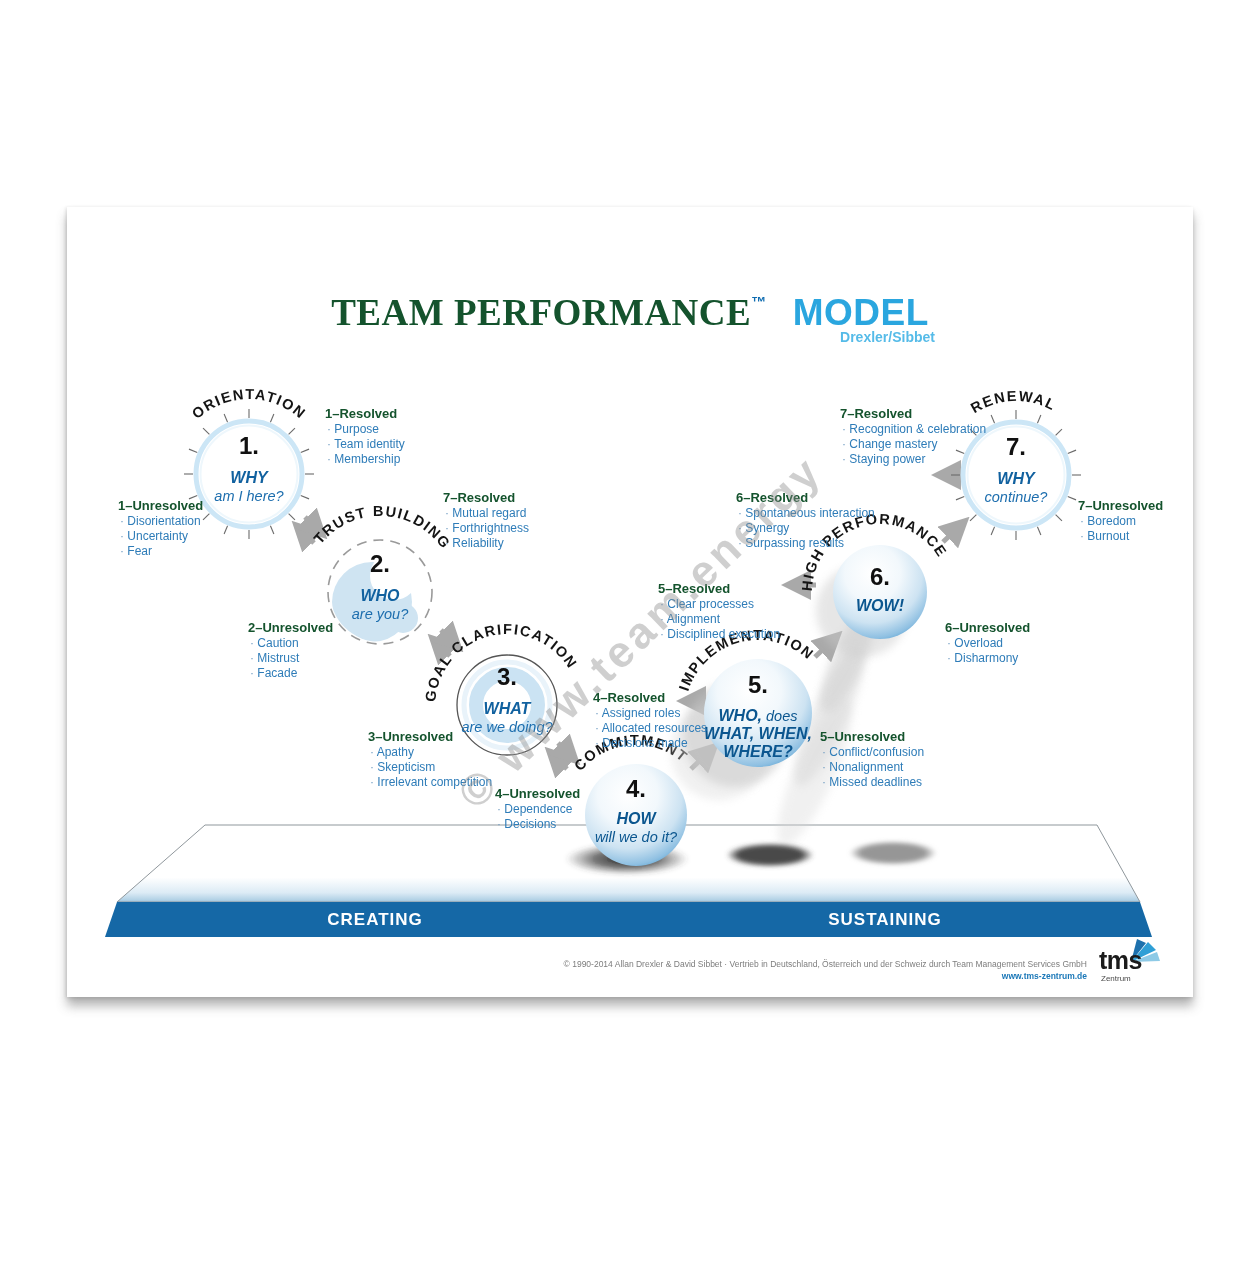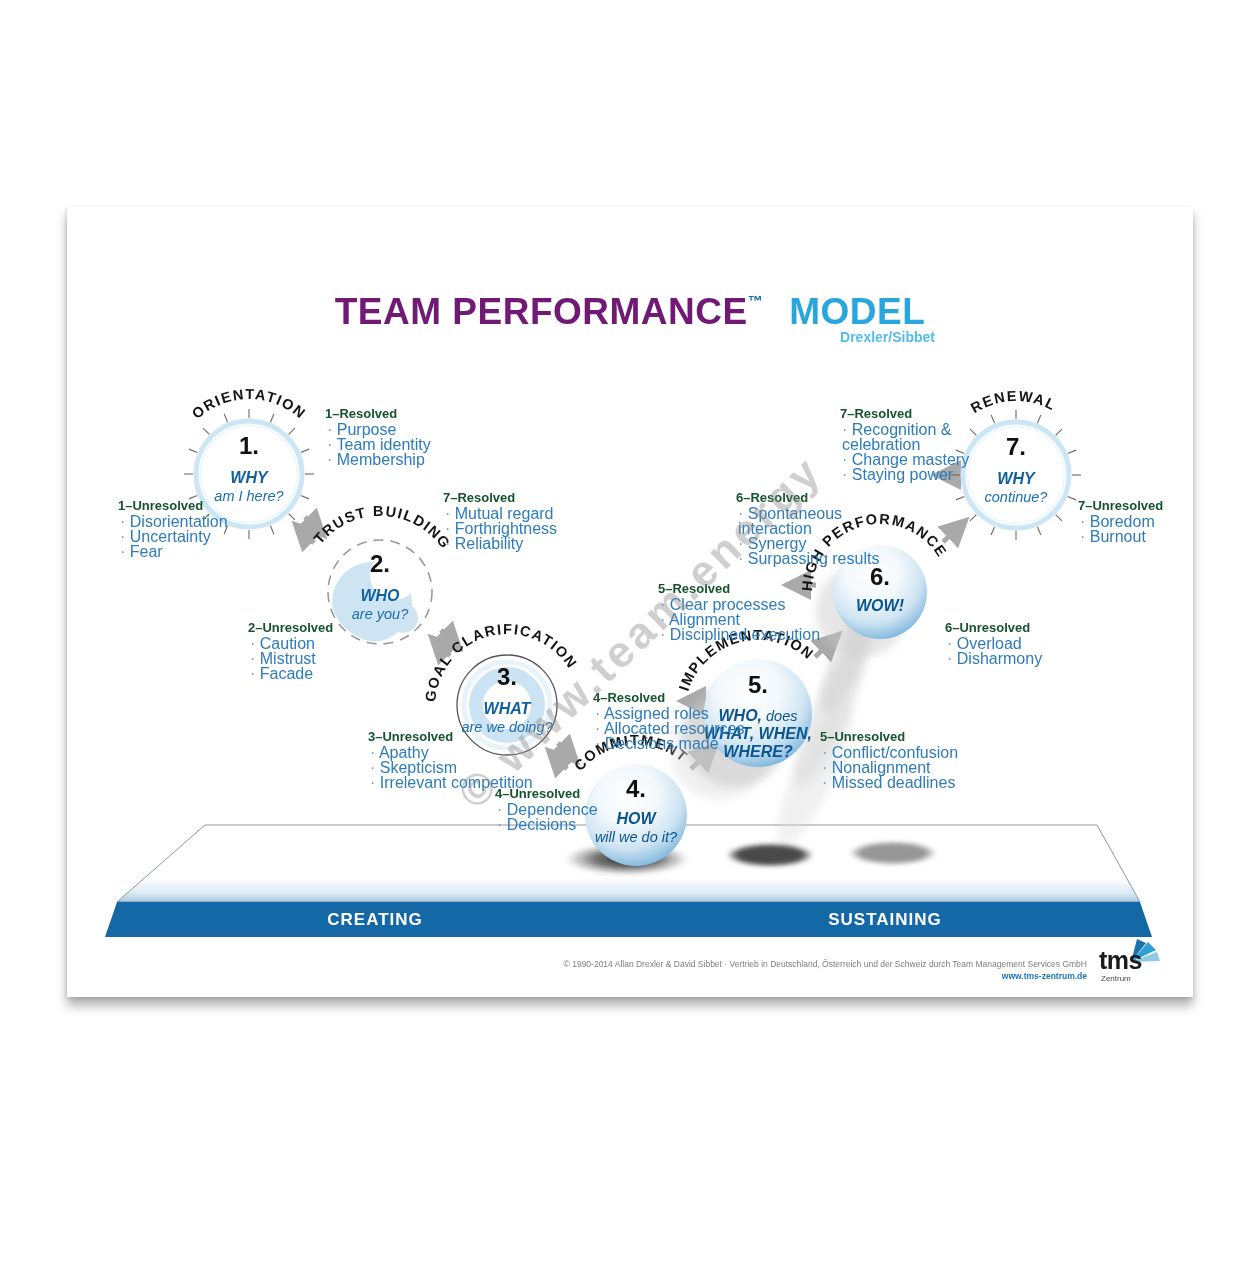--- a/index.html
+++ b/index.html
@@ -8,28 +8,28 @@
     font-family:"Liberation Sans", sans-serif;
   }
   .poster{
     position:absolute;left:67px;top:207px;width:1126px;height:790px;background:#fff;
     box-shadow:0 9px 10px rgba(90,90,90,.45), 0 2px 4px rgba(0,0,0,.12), -2px 0 3px rgba(0,0,0,.05);
   }
   .poster-svg{position:absolute;left:0;top:0;}
   
   .title{position:absolute;left:0;top:84px;width:100%;text-align:center;white-space:nowrap;
     font-weight:bold;font-size:37px;letter-spacing:.5px;}
-  .title .t1{color:#701a75;}
+  .title .t1{color:#14532d;font-family:Liberation Serif, serif;}
   .title .tm{color:#0d6bb0;font-size:15px;vertical-align:18px;}
   .title .t2{color:#2aa6df;margin-left:26px;}
   .subtitle{position:absolute;right:258px;top:122px;font-size:14px;font-weight:bold;color:#55bbe8;text-align:center;}
   
   .tb{position:absolute;width:170px;}
   .tb .tb-h{margin:0 0 1px 0;font-size:13px;font-weight:bold;color:#14532d;}
-  .tb .tb-i{font-size:16px;color:#2e7cb8;line-height:15px;padding-left:2px;}
+  .tb .tb-i{font-size:12px;color:#2e7cb8;line-height:15px;padding-left:2px;}
   .tb .tb-i::before{content:"· ";color:#6f9cc2;}
   
   .arc{font:bold 14.5px "Liberation Sans",sans-serif;fill:#141414;letter-spacing:1.5px;}
   .num{font:bold 24px "Liberation Sans",sans-serif;fill:#101010;}
   .qb{font:italic bold 16px "Liberation Sans",sans-serif;fill:#11619f;}
   .qr{font:italic 14.5px "Liberation Sans",sans-serif;fill:#1d6eae;}
   .qsphere{fill:#0b568f;}
   .barlab{font:bold 17px "Liberation Sans",sans-serif;fill:#ffffff;letter-spacing:1px;}
   .ticks line{stroke:#6b6b6b;stroke-width:1.1;}
   .arrow{stroke:#a9a9a9;stroke-width:5;fill:none;}

